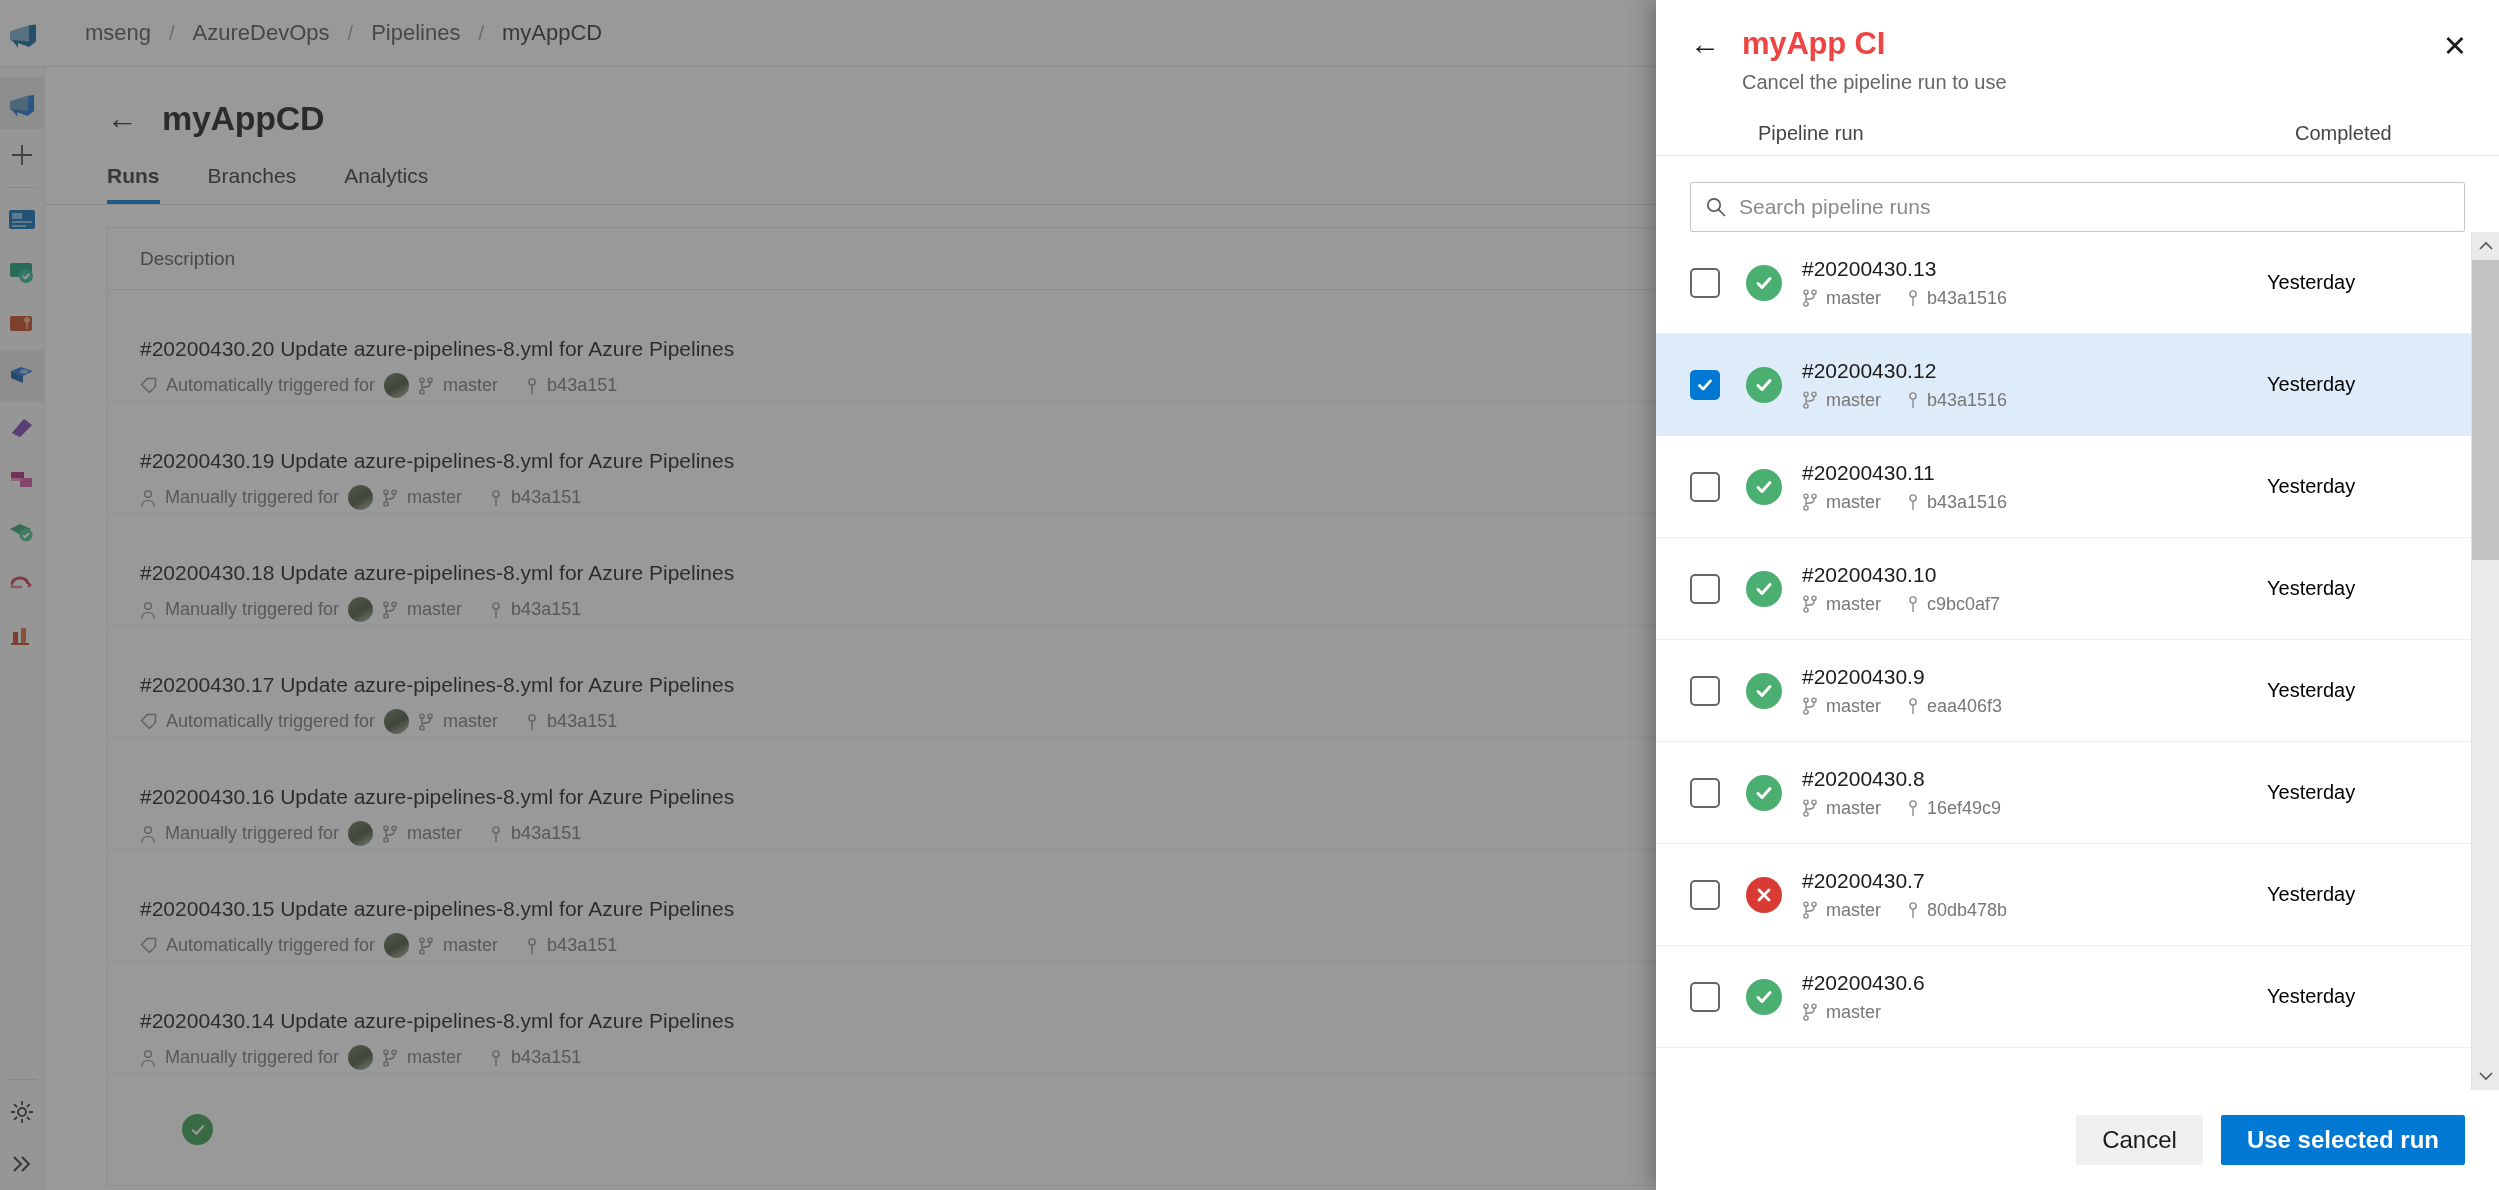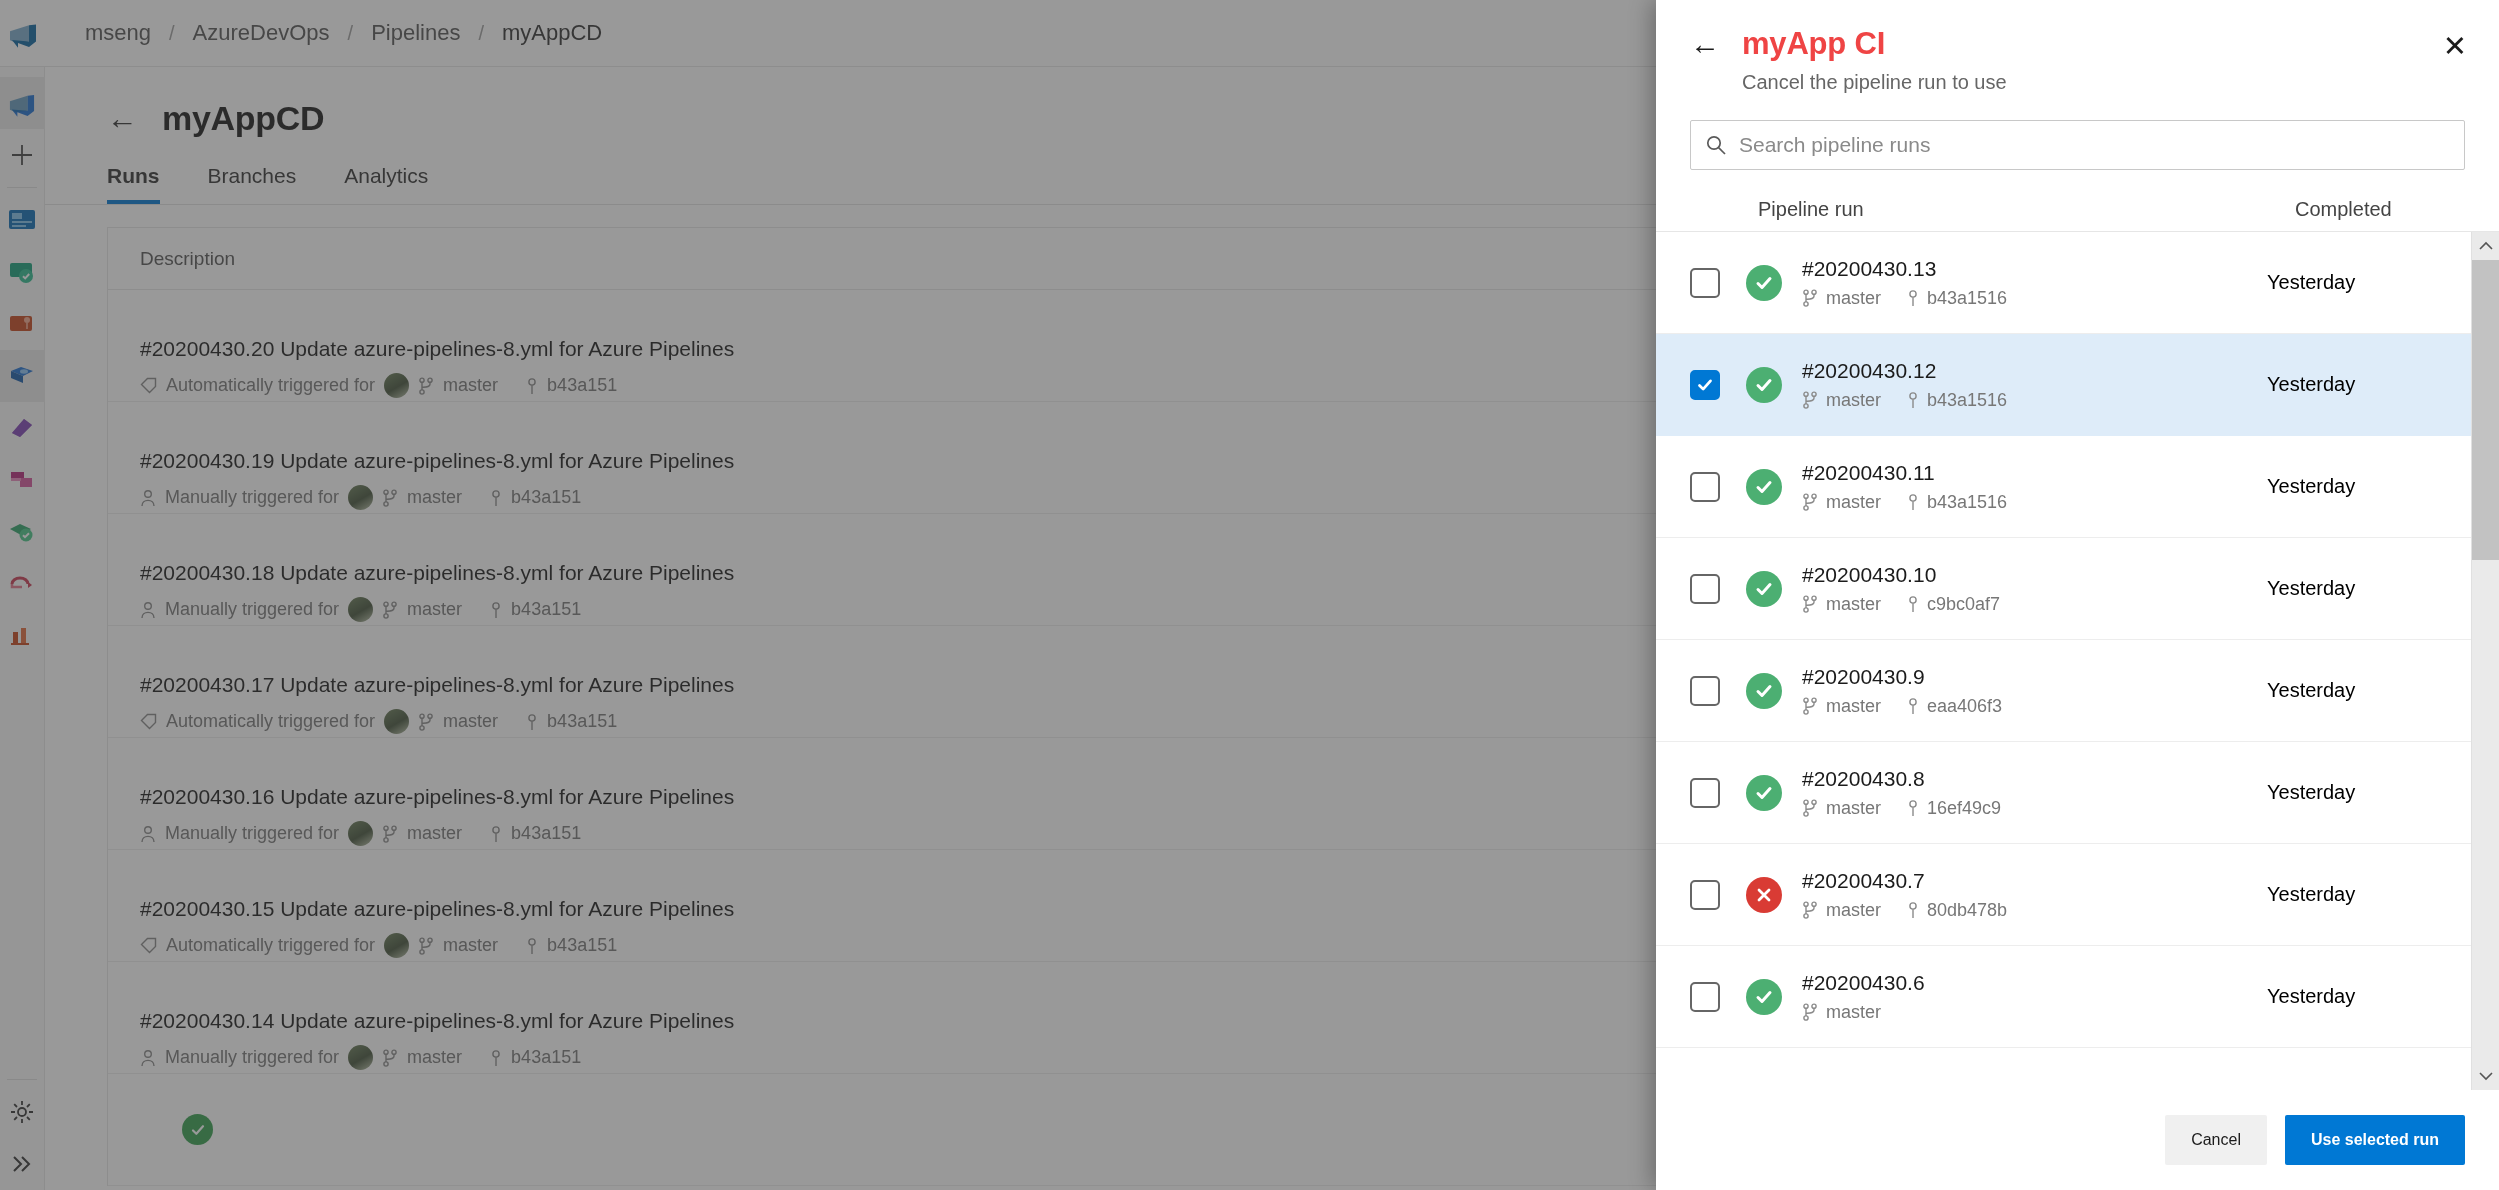--- a/index.html
+++ b/index.html
@@ -143,21 +143,21 @@
     display: flex; flex-direction: column; align-items: center;
     border-left: 1px solid #e0e0e0;
   }
   .sb-arrow { height: 28px; display: flex; align-items: center; justify-content: center; color: #666; font-size: 14px; }
   #sb-thumb { position: absolute; top: 28px; left: 0; width: 28px; height: 300px; background: #c2c2c2; }
 
   #dlg-footer {
     flex: none; height: 100px; display: flex; align-items: center; justify-content: flex-end;
     padding: 0 34px; gap: 18px; background: #ffffff;
   }
-  .btn { height: 50px; padding: 0 26px; font-size: 16px; border: none; border-radius: 2px; cursor: pointer;
+  .btn { height: 50px; padding: 0 26px; font-size: 24px; border: none; border-radius: 2px; cursor: pointer;
          font-family: "Liberation Sans", sans-serif; }
   .btn-secondary { background: #f0f0f0; color: #1b1b1b; }
   .btn-primary { background: #0078d4; color: #ffffff; font-weight: 600; }
 
   svg { display: block; }
 </style>
 </head>
 <body>
 
 <div id="root">
@@ -584,35 +584,35 @@
 
     <div id="dlg-header">
       <div id="dlg-titlerow">
         <span id="dlg-back">←</span>
         <span id="dlg-title">myApp CI</span>
       </div>
       <div id="dlg-close">✕</div>
       <div id="dlg-sub">Cancel the pipeline run to use</div>
     </div>
 
+    <div id="list-header">
+      <div class="lh-run">Pipeline run</div>
+      <div class="lh-completed">Completed</div>
+    </div>
+
     <div id="search-wrap">
       <div id="search-box">
         <span>
           <svg width="22" height="22" viewBox="0 0 22 22">
               <circle cx="9" cy="9" r="6.2" fill="none" stroke="#5a5a5a" stroke-width="1.7"></circle>
               <path d="M13.6 13.6L20 20" stroke="#5a5a5a" stroke-width="1.7"></path>
             </svg>
         </span>
         <input id="search-input" type="text" placeholder="Search pipeline runs" style="">
       </div>
-    </div>
-
-    <div id="list-header">
-      <div class="lh-run">Pipeline run</div>
-      <div class="lh-completed">Completed</div>
     </div>
 
     <div id="list-area">
       <div id="list-rows">
           <div class="prow">
             <span class="cbox"></span>
             <span class="status-icon success">
               <svg width="24" height="24" viewBox="0 0 24 24">
                 <path d="M6 12.5l4 4 8-9" stroke="#fff" stroke-width="3" fill="none" stroke-linecap="round" stroke-linejoin="round"></path>
               </svg>

